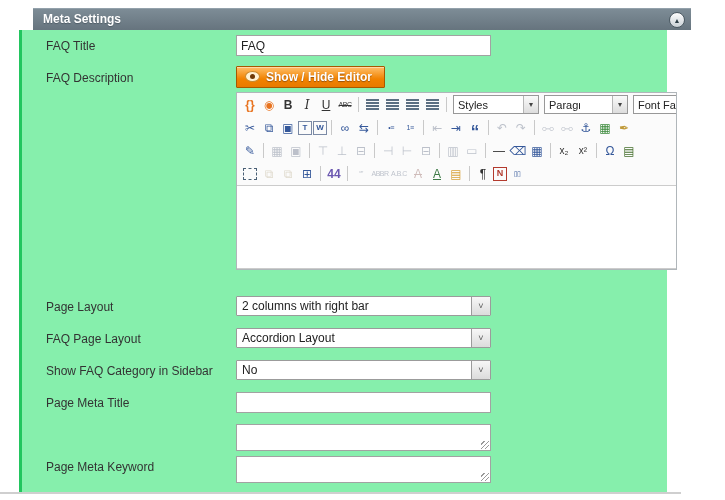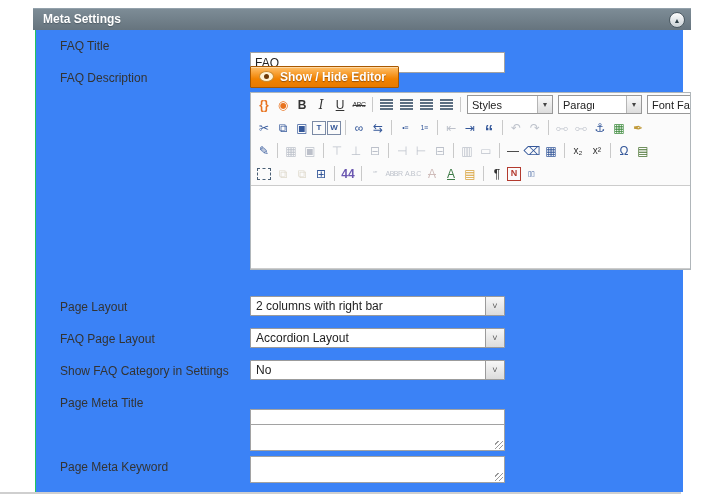--- a/index.html
+++ b/index.html
@@ -17,28 +17,28 @@
     text-shadow:0 1px 1px #4e5c66;font-size:12px;
   }
   .collapse-btn{
     position:absolute;right:6px;top:3px;width:16px;height:16px;border-radius:50%;
     background:linear-gradient(#fdfdfd,#c9d1d6);border:1px solid #4c5a63;cursor:pointer;
     padding:0;display:flex;align-items:center;justify-content:center;
   }
   .collapse-glyph{font-size:7px;color:#2f4049;line-height:1;}
   
   .panel-body{
-    position:absolute;left:35px;top:30px;width:648px;height:462px;box-sizing:border-box;
-    background:#3b82f6;border-left:1px solid #22c55e;
+    position:absolute;left:19px;top:30px;width:648px;height:462px;box-sizing:border-box;
+    background:#86efac;border-left:3px solid #22c55e;
   }
   .bottom-divider{position:absolute;left:0;top:492px;width:681px;height:2px;background:#cfcfcf;}
   .fl{position:absolute;left:24px;color:#333;}
   .fi{
     position:absolute;left:214px;width:255px;height:21px;box-sizing:border-box;
-    border:1px solid #a2a2a2;background:#fff;padding:2px 4px;font:12px "Liberation Sans","DejaVu Sans",sans-serif;color:#222;margin-top:17px;
+    border:1px solid #a2a2a2;background:#fff;padding:2px 4px;font:12px "Liberation Sans","DejaVu Sans",sans-serif;color:#222;
   }
   .ta-wrap{position:absolute;left:214px;width:255px;height:27px;}
   .fta{
     width:100%;height:100%;box-sizing:border-box;resize:none;overflow:hidden;
     border:1px solid #a2a2a2;background:#fff;padding:2px 4px;font:12px "Liberation Sans","DejaVu Sans",sans-serif;color:#222;
   }
   .grip{
     position:absolute;right:2px;bottom:2px;width:8px;height:8px;cursor:nwse-resize;
     background:repeating-linear-gradient(135deg,transparent 0 2px,#9a9a9a 2px 3px);
   }
@@ -243,21 +243,21 @@
       <span class="fsel-val">2 columns with right bar</span>
       <span class="fsel-arrow">˅</span>
     </div>
 
     <label class="fl" style="top:302px">FAQ Page Layout</label>
     <div class="fsel" style="top:298px">
       <span class="fsel-val">Accordion Layout</span>
       <span class="fsel-arrow">˅</span>
     </div>
 
-    <label class="fl" style="top:334px">Show FAQ Category in Settings</label>
+    <label class="fl" style="top:334px">Show FAQ Category in Sidebar</label>
     <div class="fsel" style="top:330px">
       <span class="fsel-val">No</span>
       <span class="fsel-arrow">˅</span>
     </div>
 
     <label class="fl" style="top:366px">Page Meta Title</label>
     <input class="fi" style="top: 362px;" value="">
 
     <div class="ta-wrap" style="top:394px">
       <textarea class="fta" style=""></textarea>

